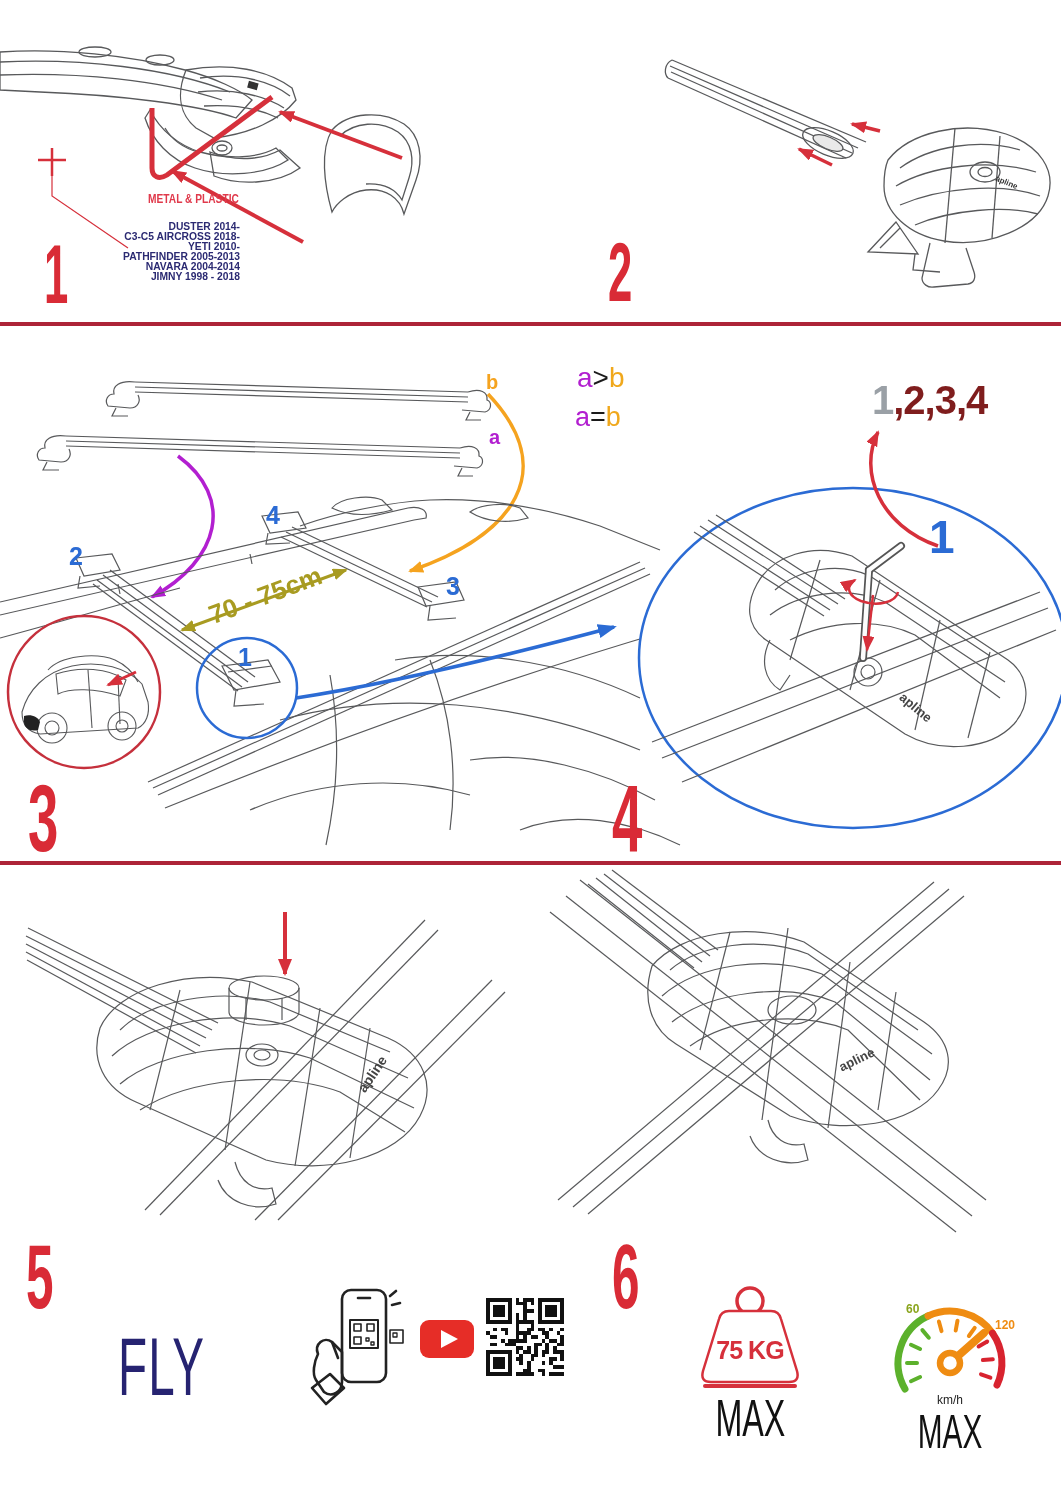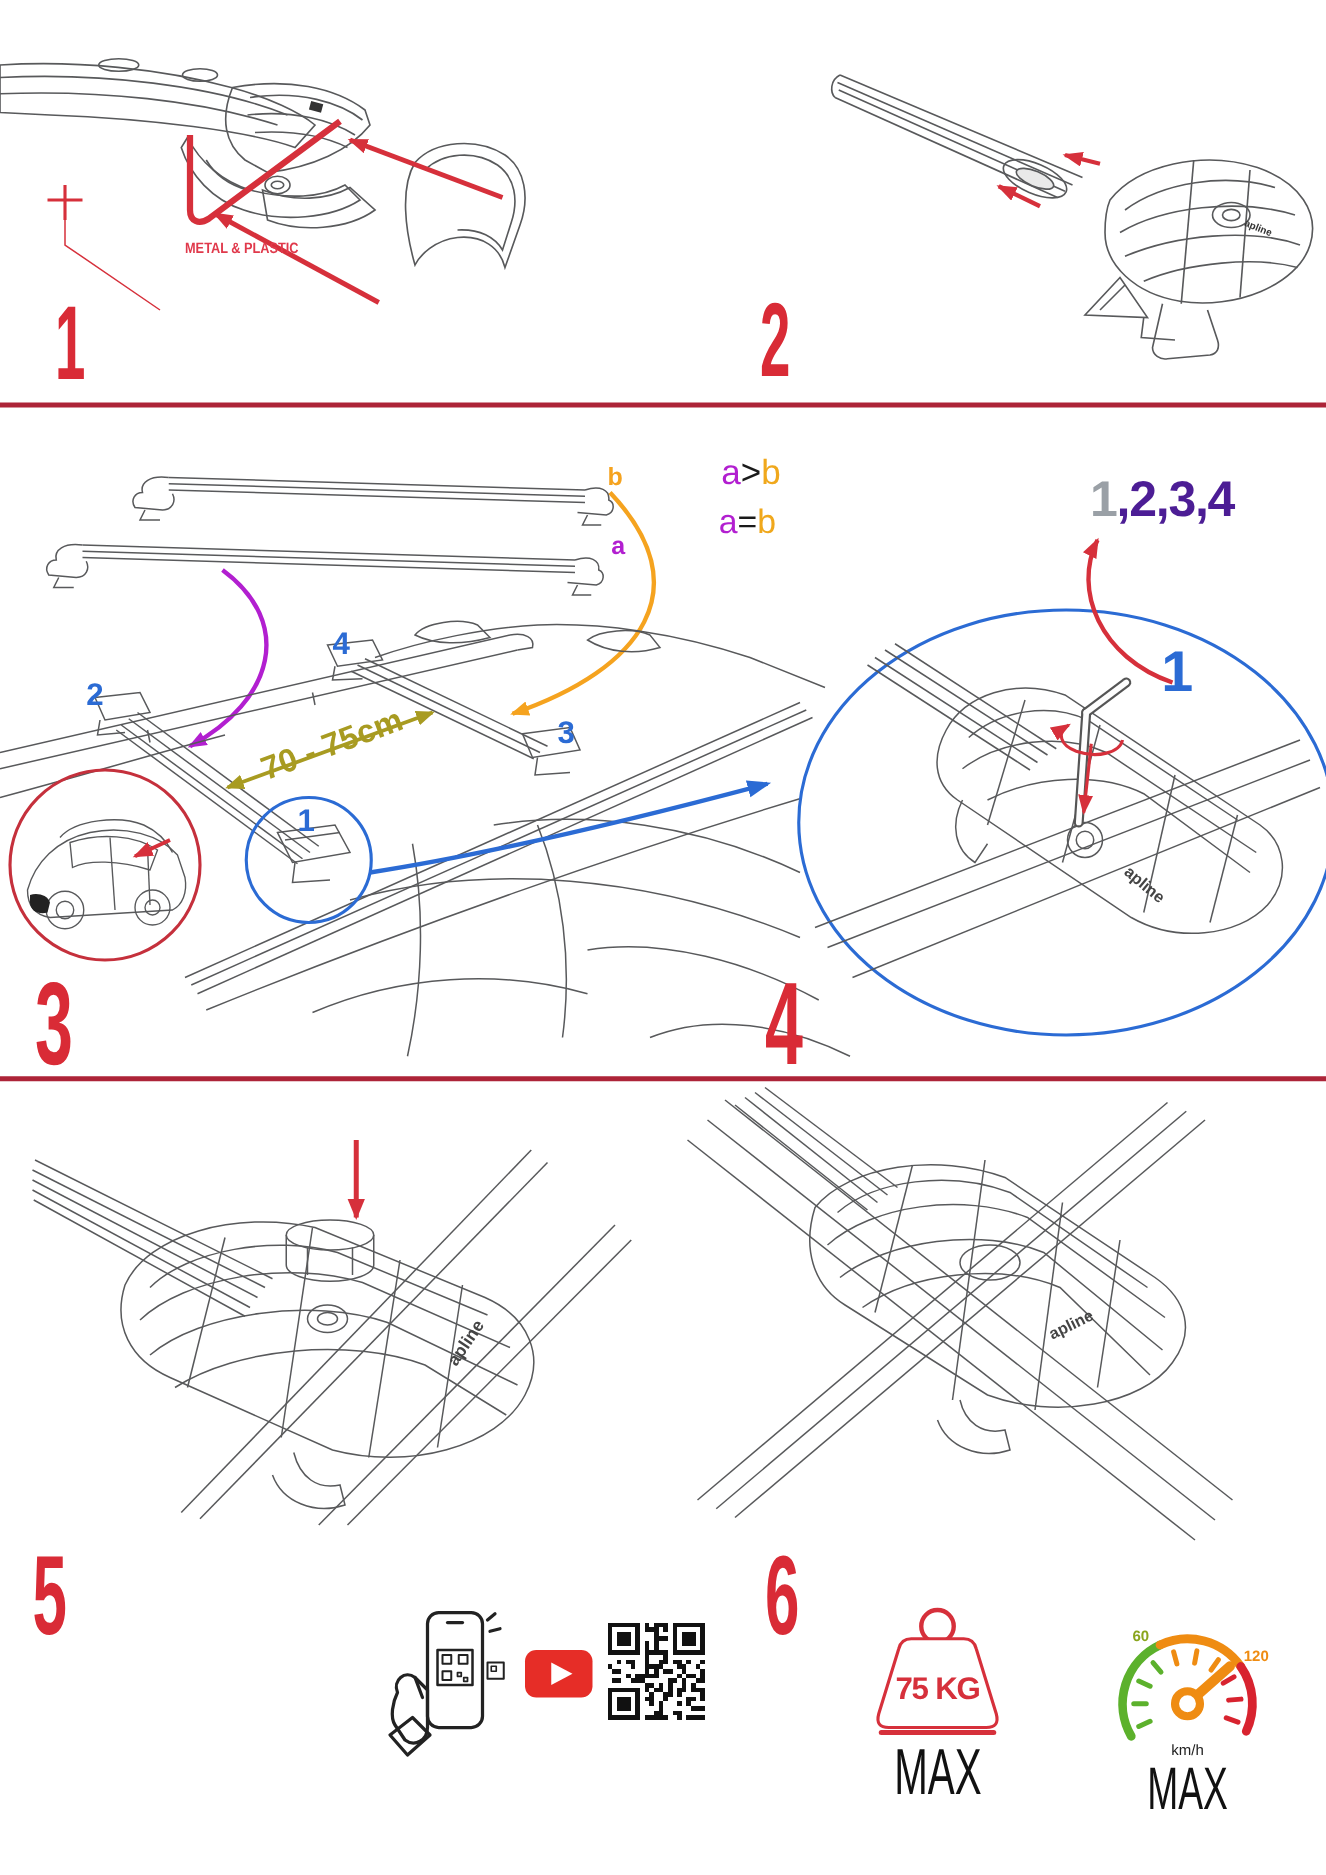--- a/index.html
+++ b/index.html
@@ -78,20 +78,28 @@
       <path d="M915,254 L913,270 L940,272"></path>
     </g>
     <g stroke="#d6303b" fill="none">
       <path d="M880,131 L852,124" stroke-width="3.5" marker-end="url(#mRedT)"></path>
       <path d="M832,165 L799,149" stroke-width="3.5" marker-end="url(#mRedT)"></path>
     </g>
   </svg>
 
   <div class="abs" style="left:148px;top:189px">
     <span class="cond" style="transform:scaleX(0.85);color:#e0394b;font-weight:700;font-size:12px">METAL &amp; PLASTIC</span>
+  </div>
+  <div class="abs" style="left:108px;top:222px;width:132px;text-align:right;color:#2b2a72;font-weight:700;font-size:10.3px;line-height:10px">
+    <div>DUSTER 2014-</div>
+    <div>C3-C5 AIRCROSS 2018-</div>
+    <div>YETI 2010-</div>
+    <div>PATHFINDER 2005-2013</div>
+    <div>NAVARA 2004-2014</div>
+    <div>JIMNY 1998 - 2018</div>
   </div>
 
   <div class="abs" style="left:44px;top:232px">
     <span class="cond stepnum" style="transform:scaleX(0.52)">1</span></div>
   <div class="abs" style="left:608px;top:230px">
     <span class="cond stepnum" style="transform:scaleX(0.52)">2</span></div>
 
   <div class="divider" style="top:322px"></div>
 
   <svg class="lineart" style="left:0;top:330px" width="1061" height="535" viewBox="0 0 1061 535">
@@ -247,21 +255,21 @@
   </div>
 
   <div class="abs bluelabel" style="left:69px;top:542px">2</div>
   <div class="abs bluelabel" style="left:266px;top:501px">4</div>
   <div class="abs bluelabel" style="left:446px;top:572px">3</div>
   <div class="abs bluelabel" style="left:238px;top:643px">1</div>
 
   <div class="abs" style="left:183px;top:580px;width:165px;text-align:center;transform:rotate(-20.5deg);color:#a89b21;font-weight:700;font-size:26px">70 - 75cm</div>
 
   <div class="abs" style="left:872px;top:378px;font-weight:700;font-size:40px;letter-spacing:-1px">
-    <span style="color:#9aa0a6">1</span><span style="color:#4c1d95">,2,3,4</span>
+    <span style="color:#9aa0a6">1</span><span style="color:#7f1d1d">,2,3,4</span>
   </div>
   <div class="abs" style="left:929px;top:510px;color:#2b6bd4;font-weight:700;font-size:46px">1</div>
 
   <div class="abs" style="left:995px;top:178px;font-size:8px;font-weight:700;color:#333;transform:rotate(22deg)">apline</div>
   <div class="abs" style="left:897px;top:700px;font-size:13px;font-weight:700;color:#444;transform:rotate(40deg)">apline</div>
 
   <div class="abs" style="left:28px;top:772px">
     <span class="cond stepnum" style="transform:scaleX(0.58);font-size:94px">3</span></div>
   <div class="abs" style="left:612px;top:772px">
     <span class="cond stepnum" style="transform:scaleX(0.58);font-size:94px">4</span></div>
@@ -333,20 +341,23 @@
   </svg>
 
   <div class="abs" style="left:352px;top:1066px;font-size:14px;font-weight:700;color:#444;transform:rotate(-56deg)">apline</div>
   <div class="abs" style="left:838px;top:1052px;font-size:13px;font-weight:700;color:#444;transform:rotate(-26deg)">apline</div>
 
   <div class="abs" style="left:26px;top:1232px">
     <span class="cond stepnum" style="transform:scaleX(0.55);font-size:90px">5</span></div>
   <div class="abs" style="left:612px;top:1232px">
     <span class="cond stepnum" style="transform:scaleX(0.55);font-size:90px">6</span></div>
 
+  <div class="abs" style="left:118px;top:1326px">
+    <span class="cond" style="transform:scaleX(0.58);color:#262371;font-weight:400;font-size:82px;line-height:1;letter-spacing:2px">FLY</span>
+  </div>
 
   <svg style="left:302px;top:1288px" width="100" height="122" viewBox="0 0 100 122">
     <g stroke="#222" stroke-width="2.6" fill="none" stroke-linecap="round" stroke-linejoin="round">
       <rect x="40" y="2" width="44" height="92" rx="9"></rect>
       <path d="M56,10 L68,10"></path>
       <rect x="48" y="32" width="28" height="28" stroke-width="2"></rect>
       <rect x="52" y="36" width="7" height="7" stroke-width="1.6"></rect>
       <rect x="65" y="36" width="7" height="7" stroke-width="1.6"></rect>
       <rect x="52" y="49" width="7" height="7" stroke-width="1.6"></rect>
       <rect x="64" y="50" width="3" height="3" stroke-width="1.4"></rect>

